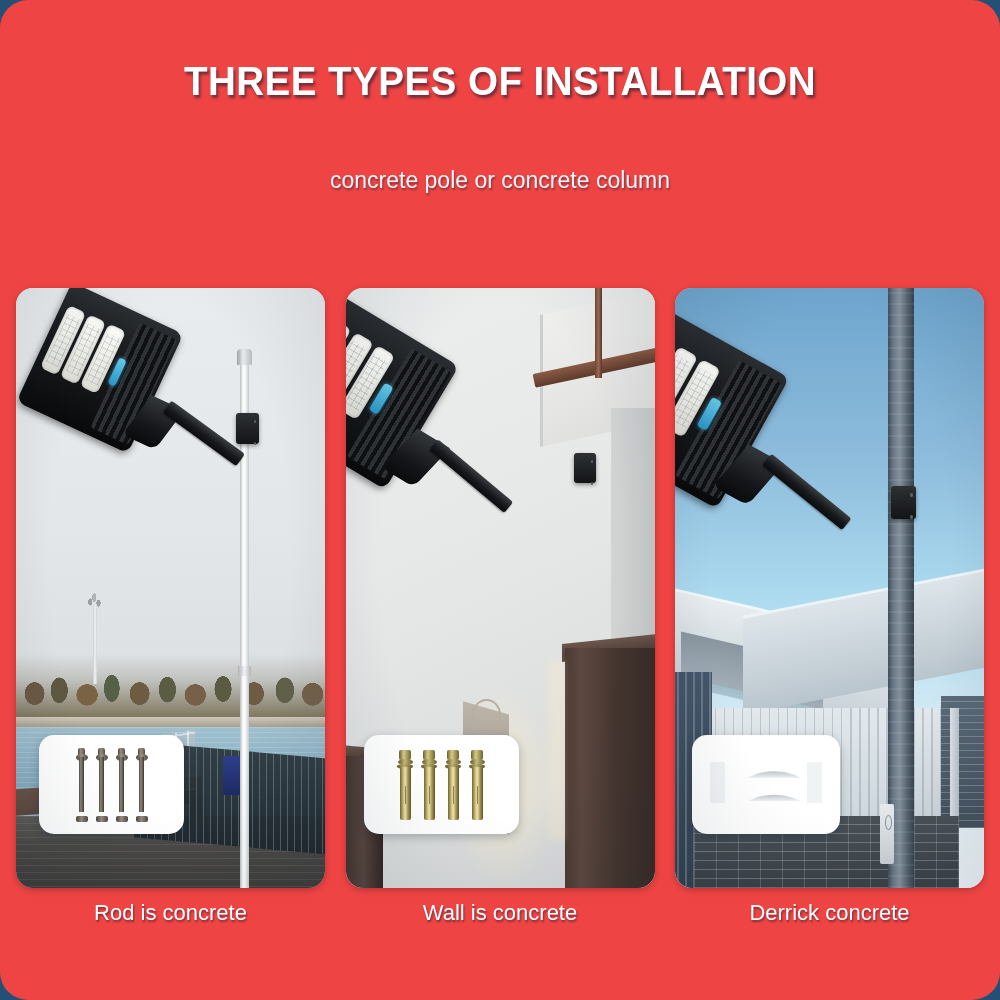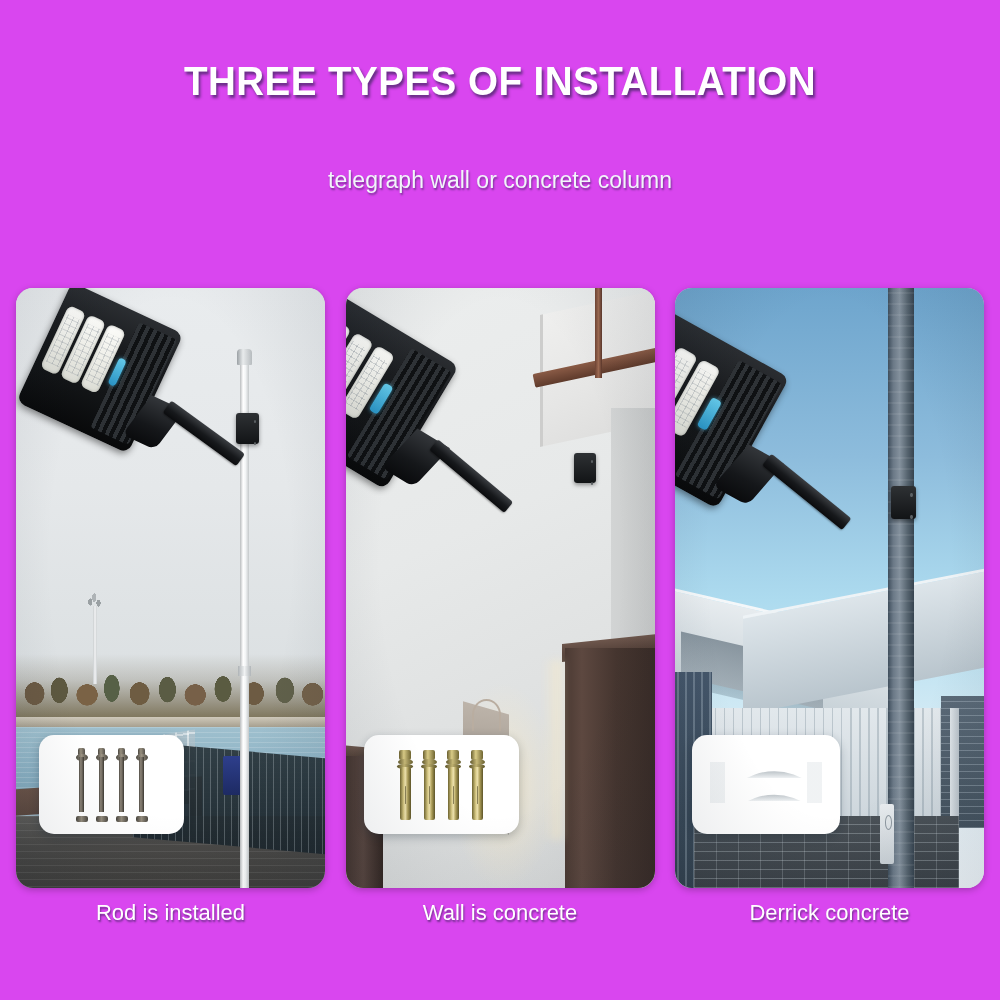--- a/index.html
+++ b/index.html
@@ -3,21 +3,21 @@
 <meta charset="utf-8">
 <style>
   html,body{margin:0;padding:0;}
   body{
     width:1000px;height:1000px;
     background:#255076;
     font-family:"Liberation Sans", sans-serif;
     overflow:hidden;
     position:relative;
   }
-  .page{position:absolute;inset:0;background:#d946ef;}
+  .page{position:absolute;inset:0;background:#ef4444;border-radius:28px;}
 
   
   .header{position:absolute;left:0;top:0;width:1000px;text-align:center;}
   .title{
     margin:0;padding-top:58px;
     font-size:41px;font-weight:bold;color:#ffffff;
     letter-spacing:.5px;
     transform:scaleX(.94);
     text-shadow:2px 3px 3px rgba(9,26,45,.55);
   }
@@ -291,21 +291,21 @@
 </style>
 </head>
 <body>
 
 <div class="page">
 
   <div class="header">
     <h1 class="title">THREE TYPES OF INSTALLATION</h1>
     <p class="subtitle">
       <br>
-      <span>telegraph wall or concrete column</span>
+      <span>concrete pole or concrete column</span>
     </p>
   </div>
 
   <div class="panels">
 
     <div class="panel">
       <div class="p1-sky"></div>
       <div class="p1-trees"></div>
       <div class="p1-shore"></div>
       <div class="p1-water"></div>
@@ -456,18 +456,18 @@
             <div class="strap"></div>
           </div>
         </div>
       </div>
       <div class="vignette"></div>
     </div>
 
   </div>
 
   <div class="captions">
-    <div class="caption">Rod is installed</div>
+    <div class="caption">Rod is concrete</div>
     <div class="caption">Wall is concrete</div>
     <div class="caption">Derrick concrete</div>
   </div>
 
 </div>
 
 </body></html>

